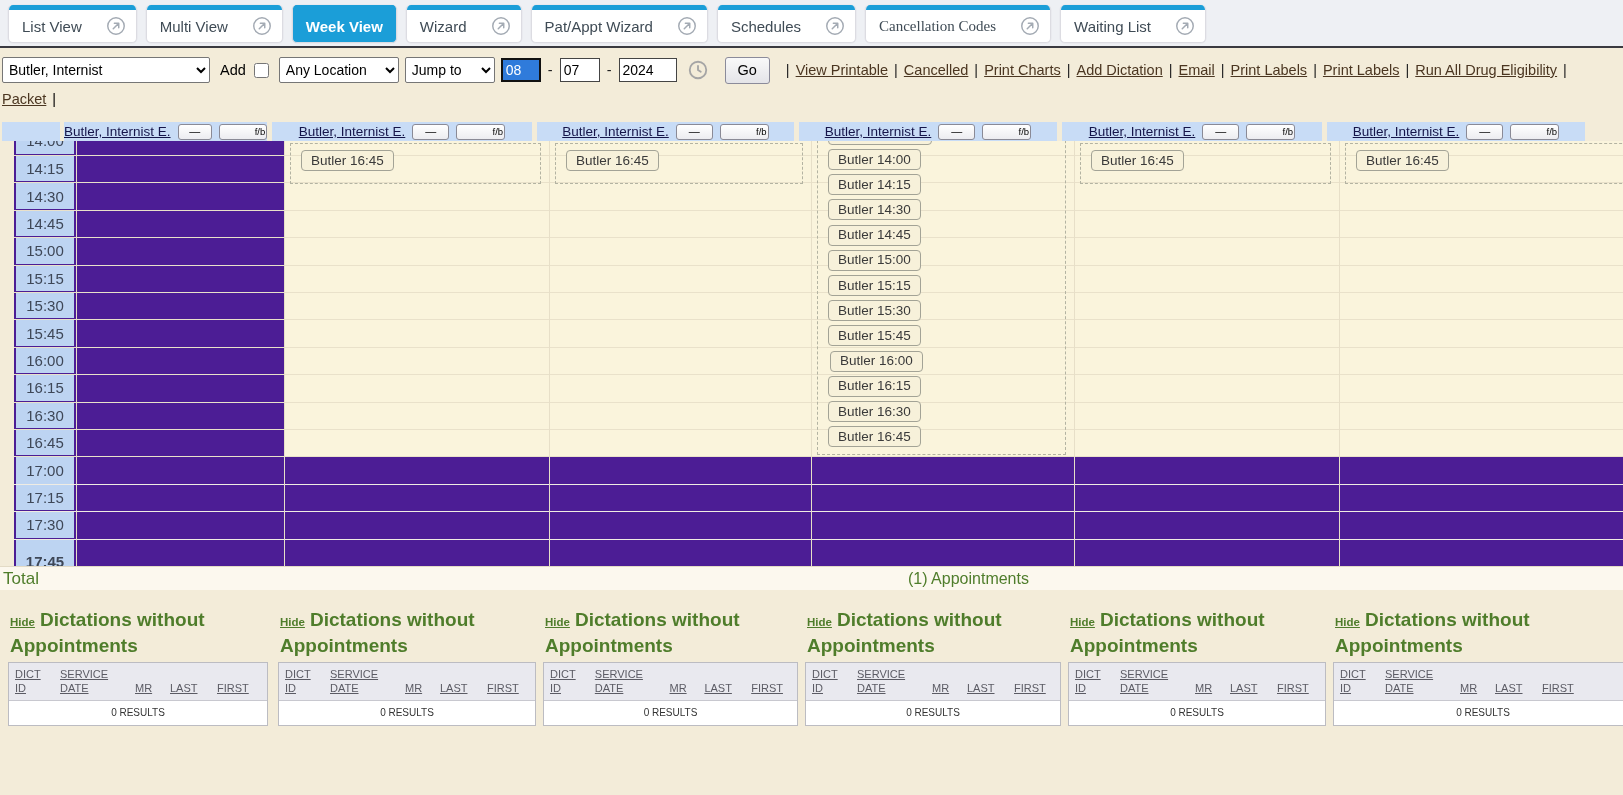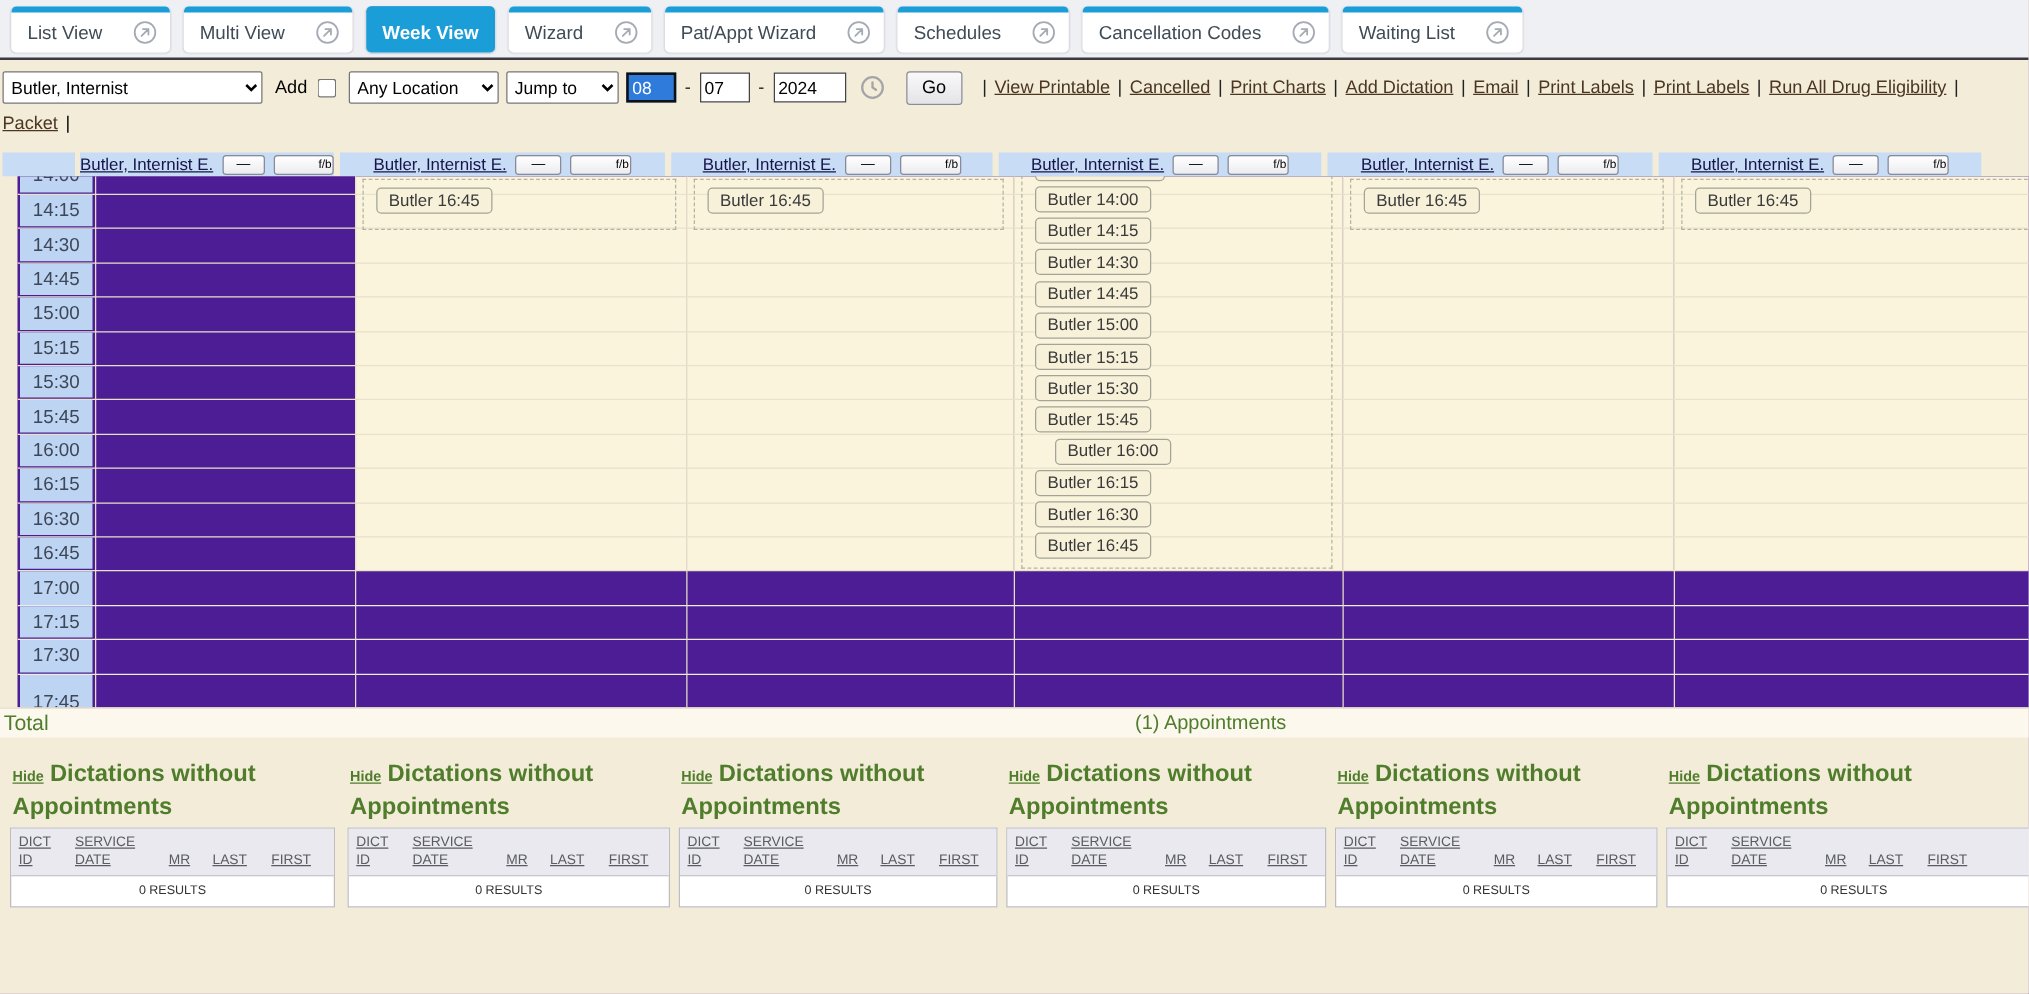--- a/index.html
+++ b/index.html
@@ -160,21 +160,21 @@
           <span class="label">Schedules</span>
           <div class="sep"></div>
           <span class="icon-wrap">
             <svg viewBox="0 0 24 24" class="ext-icon">
               <circle cx="12" cy="12" r="9"></circle>
               <path d="M9 15 L15 9 M10.2 9 H15 V13.8"></path>
             </svg>
           </span>
         </div>
       </div>
-      <div class="tab" style="position: relative;">
+      <div class="tab" style="position: relative; font-family: Liberation Serif, serif;">
         <div class="stripe"></div>
         <div class="inner">
           <span class="label">Cancellation Codes</span>
           <div class="sep"></div>
           <span class="icon-wrap">
             <svg viewBox="0 0 24 24" class="ext-icon">
               <circle cx="12" cy="12" r="9"></circle>
               <path d="M9 15 L15 9 M10.2 9 H15 V13.8"></path>
             </svg>
           </span>
@@ -294,21 +294,21 @@
       <div class="time-cell" style="top: 124.6px; height: 25.4px;">15:15</div>
       <div class="time-cell" style="top: 152px; height: 25.4px;">15:30</div>
       <div class="time-cell" style="top: 179.4px; height: 25.4px;">15:45</div>
       <div class="time-cell" style="top: 206.8px; height: 25.4px;">16:00</div>
       <div class="time-cell" style="top: 234.2px; height: 25.4px;">16:15</div>
       <div class="time-cell" style="top: 261.6px; height: 25.4px;">16:30</div>
       <div class="time-cell" style="top: 289px; height: 25.4px;">16:45</div>
       <div class="time-cell" style="top: 316.4px; height: 27px;">17:00</div>
       <div class="time-cell" style="top: 343.8px; height: 25.4px;">17:15</div>
       <div class="time-cell" style="top: 371.2px; height: 25.4px;">17:30</div>
-      <div class="time-cell" style="top: 398.6px; height: 43px;">17:45</div>
+      <div class="time-cell" style="top: 398.6px; height: 43px; font-weight: bold;">17:45</div>
       <div class="col-overlay" style="left: 270px; width: 265px;">
         <div class="dashed-box" style="left: 6px; width: 251px; top: 2px; height: 41px;">
           <div class="chip" style="left: 10px; top: 6px;">Butler 16:45</div>
         </div>
       </div>
       <div class="col-overlay" style="left: 535px; width: 262px;">
         <div class="dashed-box" style="left: 6px; width: 248px; top: 2px; height: 41px;">
           <div class="chip" style="left: 10px; top: 6px;">Butler 16:45</div>
         </div>
       </div>
@@ -316,21 +316,21 @@
         <div class="dashed-box" style="left: 6px; width: 249px; top: -26px; height: 340px;">
           <div class="chip" style="left: 10px; top: 8px; width: 104px;"></div>
           <div class="chip" style="left: 10px; top: 33px;">Butler 14:00</div>
           <div class="chip" style="left: 10px; top: 58.2px;">Butler 14:15</div>
           <div class="chip" style="left: 10px; top: 83.4px;">Butler 14:30</div>
           <div class="chip" style="left: 10px; top: 108.6px;">Butler 14:45</div>
           <div class="chip" style="left: 10px; top: 133.8px;">Butler 15:00</div>
           <div class="chip" style="left: 10px; top: 159px;">Butler 15:15</div>
           <div class="chip" style="left: 10px; top: 184.2px;">Butler 15:30</div>
           <div class="chip" style="left: 10px; top: 209.4px;">Butler 15:45</div>
-          <div class="chip" style="left: 26px; top: 234.6px;">Butler 16:00</div>
+          <div class="chip" style="left: 12px; top: 234.6px;">Butler 16:00</div>
           <div class="chip" style="left: 10px; top: 259.8px;">Butler 16:15</div>
           <div class="chip" style="left: 10px; top: 285px;">Butler 16:30</div>
           <div class="chip" style="left: 10px; top: 310.2px;">Butler 16:45</div>
         </div>
       </div>
       <div class="col-overlay" style="left: 1060px; width: 265px;">
         <div class="dashed-box" style="left: 6px; width: 251px; top: 2px; height: 41px;">
           <div class="chip" style="left: 10px; top: 6px;">Butler 16:45</div>
         </div>
       </div>

